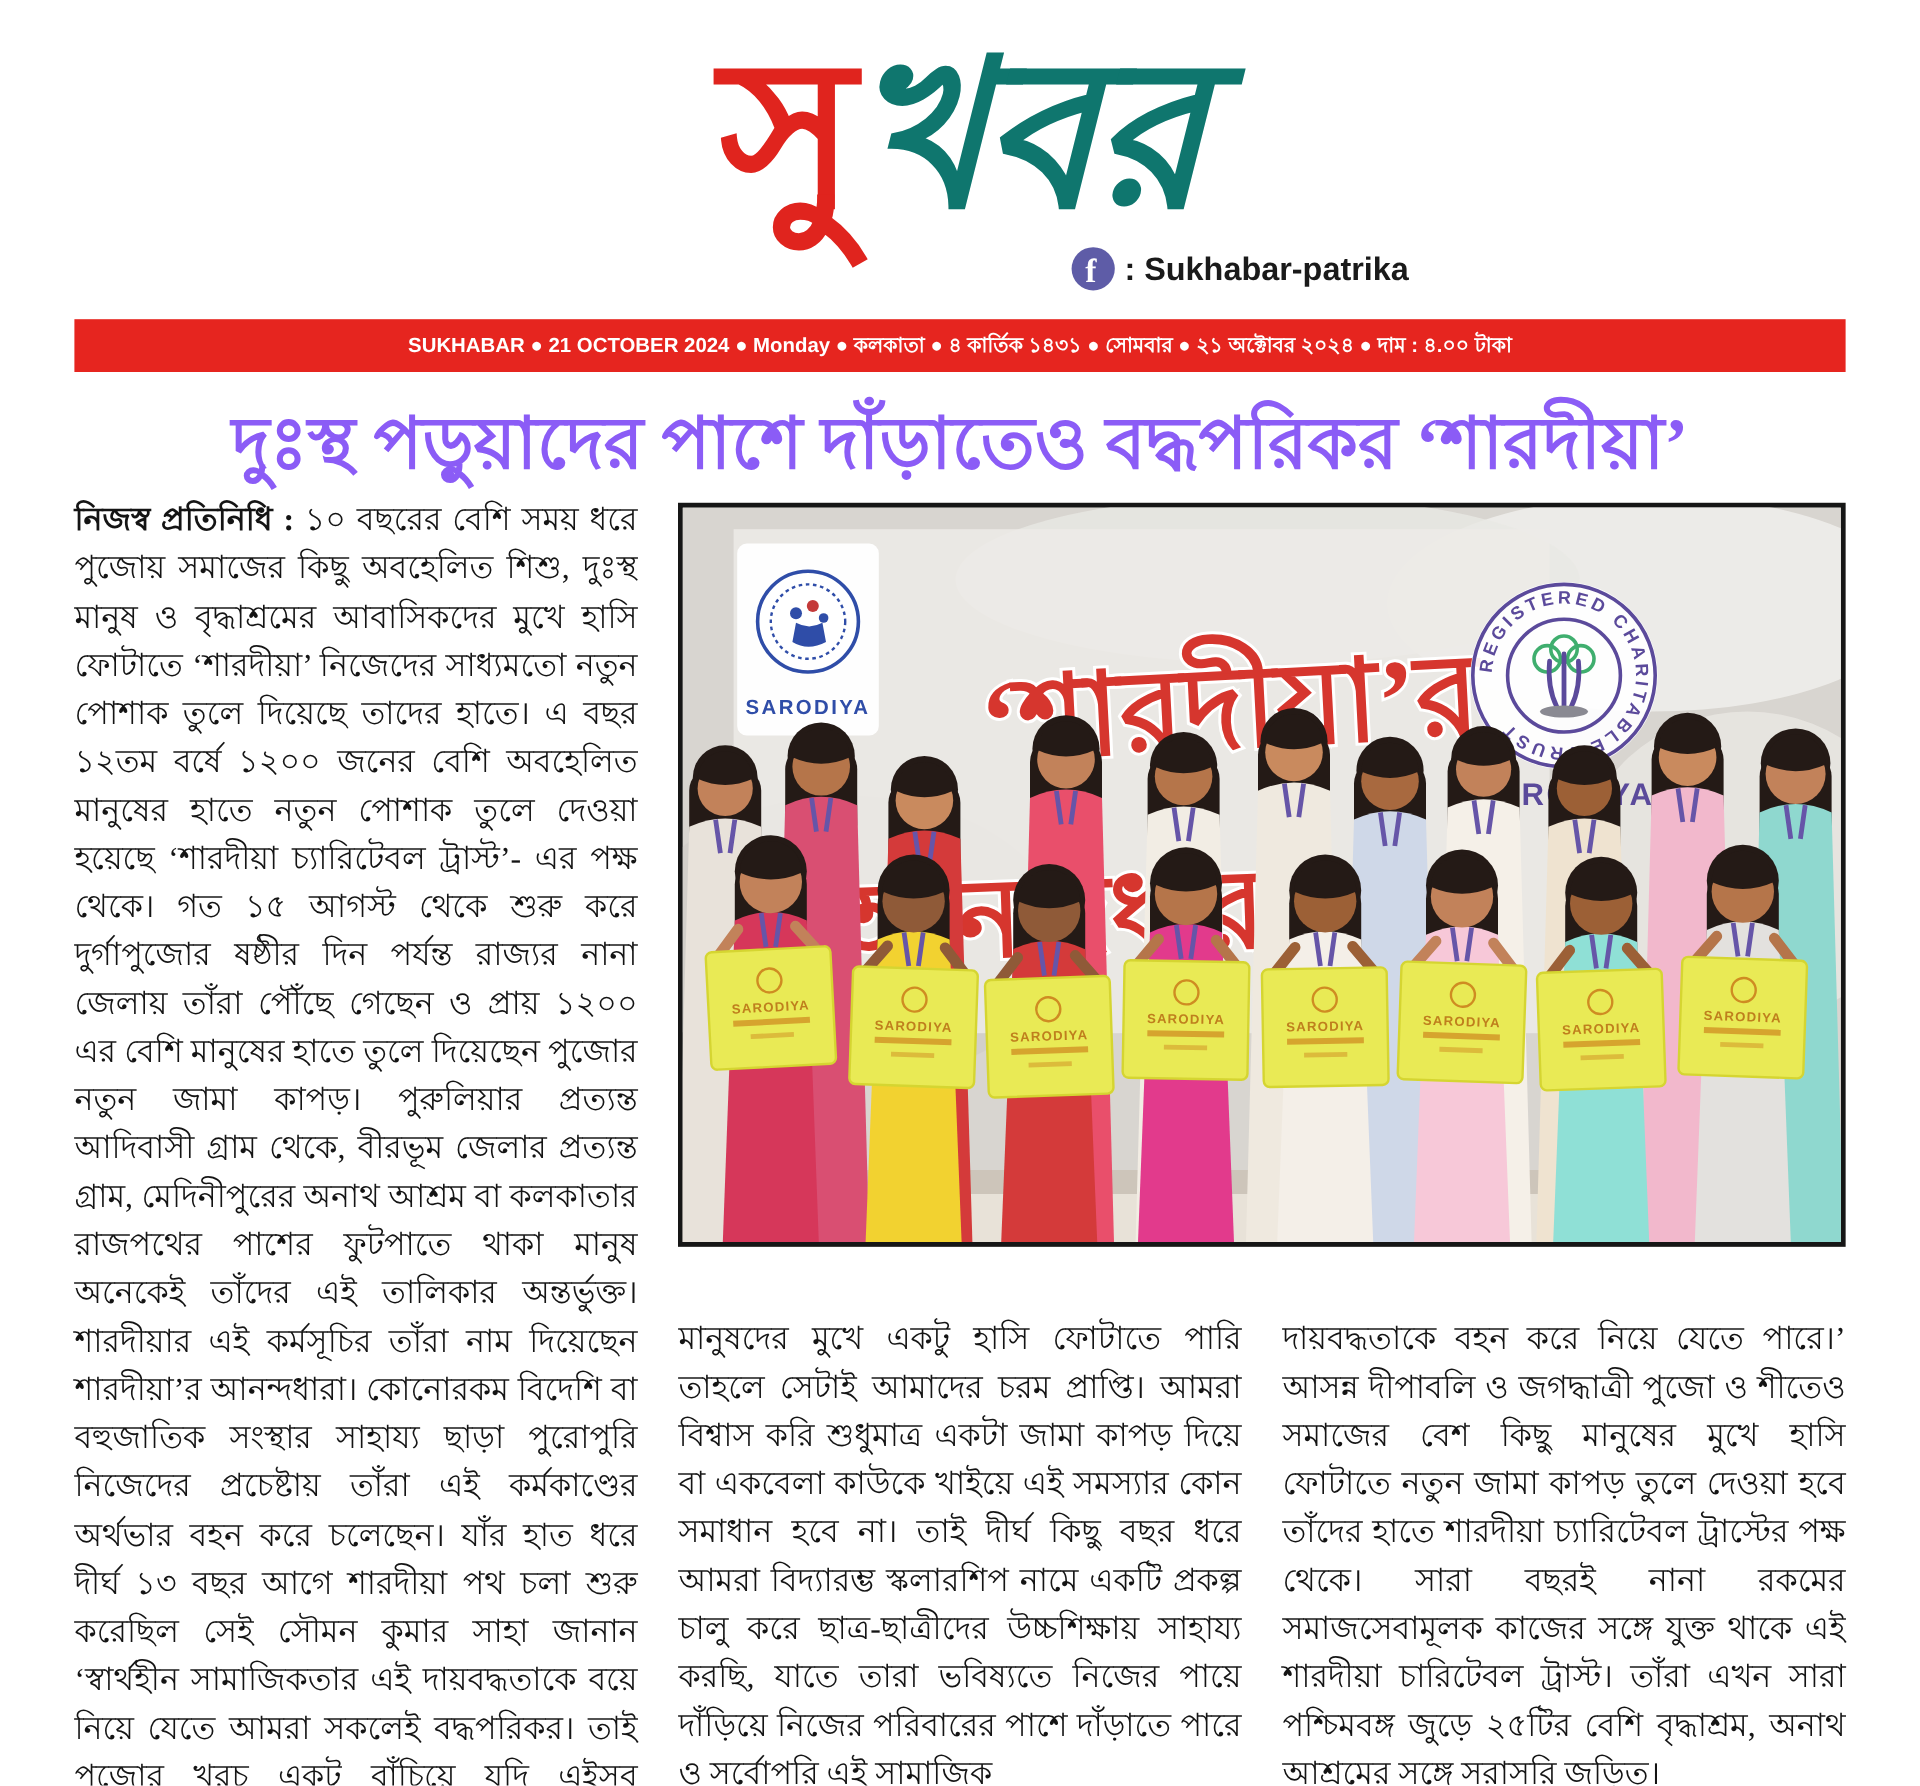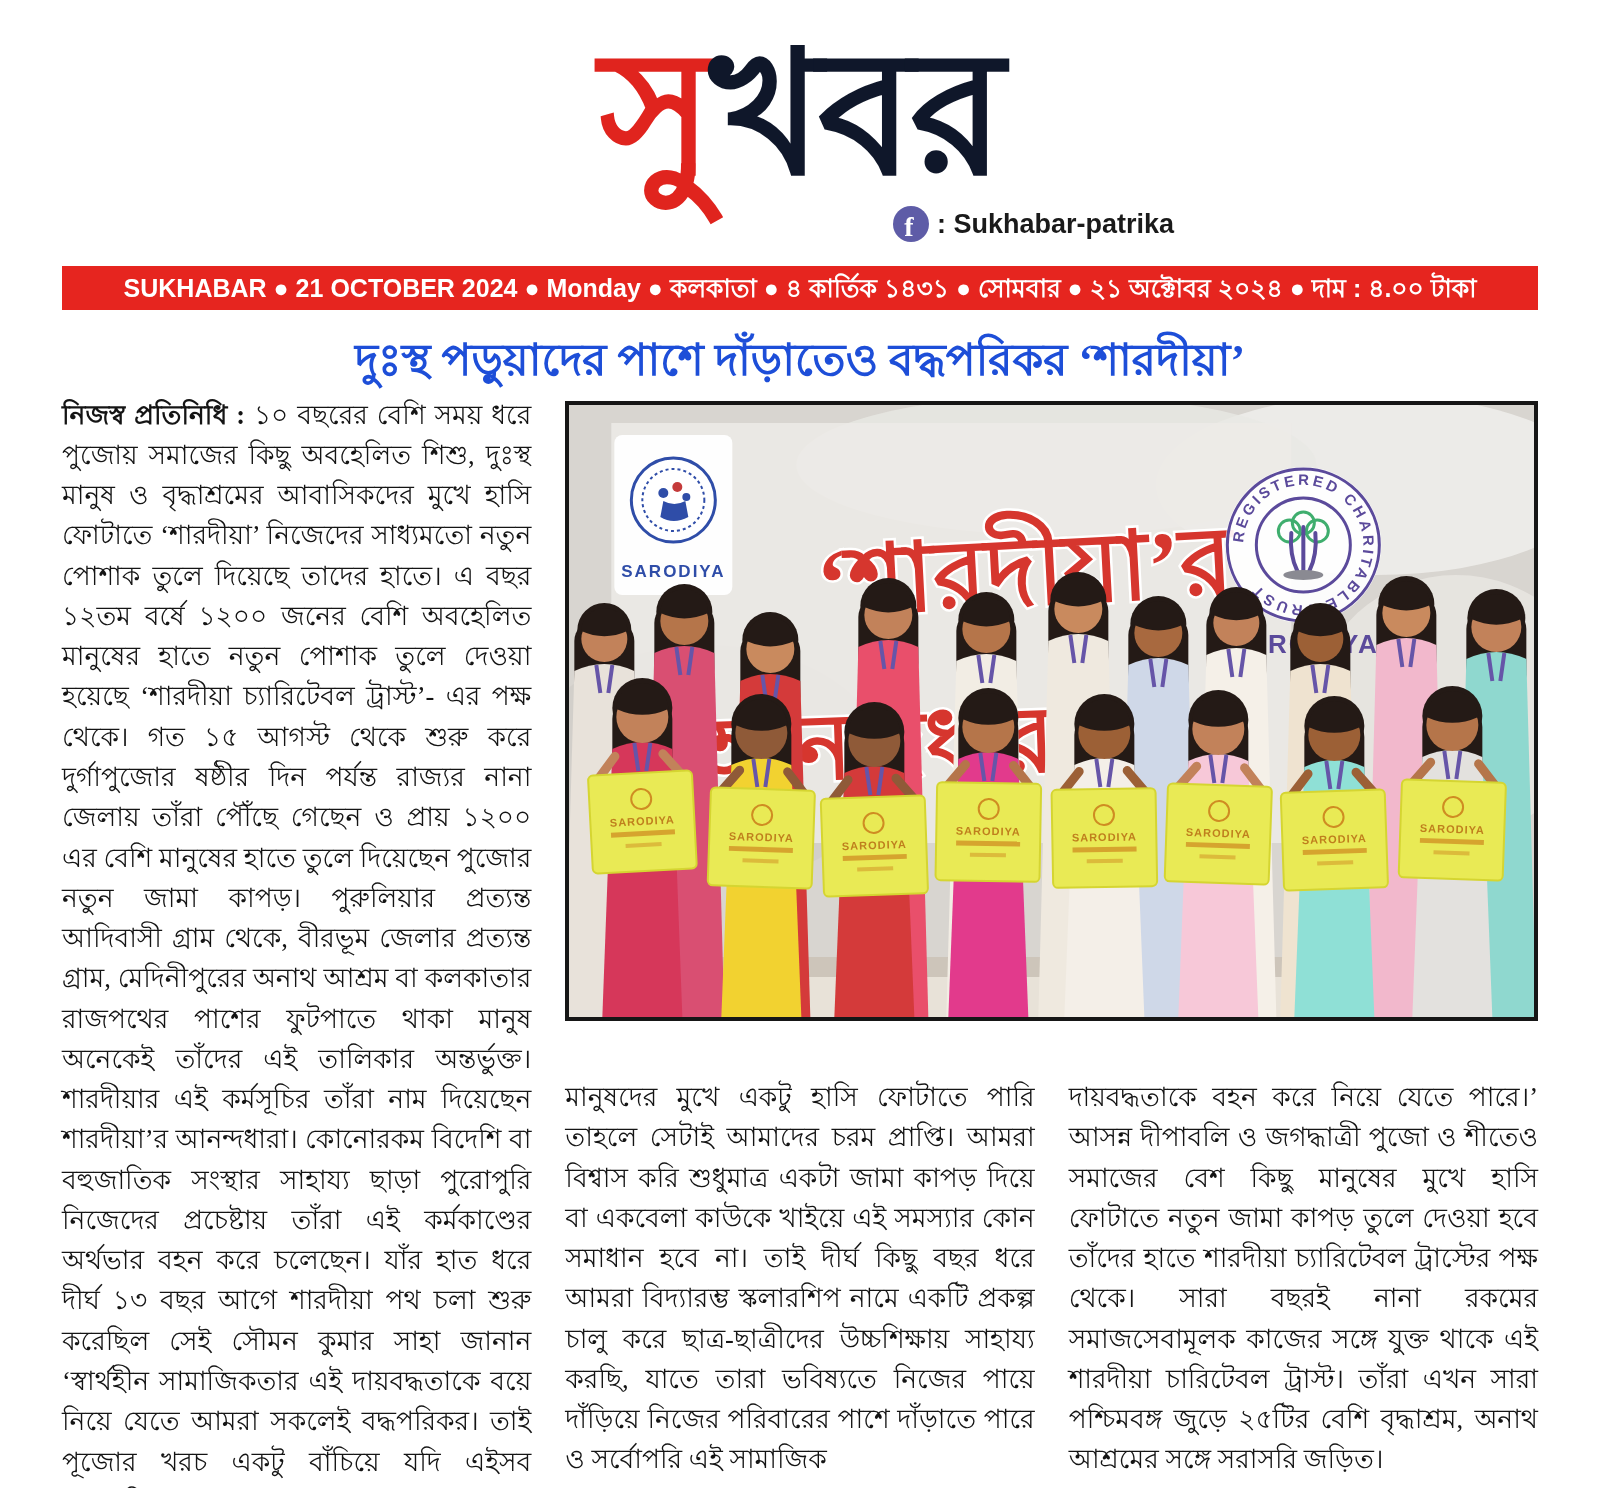--- a/index.html
+++ b/index.html
@@ -1,31 +1,31 @@
 <!DOCTYPE html>
 <html><head>
 <meta charset="utf-8">
 <style>
   html,body{margin:0;padding:0;background:#ffffff;}
   body{width:1600px;height:1488px;box-sizing:border-box;padding:8px 62px 0;
        font-family:"Liberation Serif","DejaVu Serif",serif;color:#141414;overflow:hidden;}
   .masthead{position:relative;text-align:center;height:252px;}
   .logo{margin:0;font-size:172px;line-height:1.25;font-weight:700;letter-spacing:-4px;}
   .logo .red{color:#e0241e;}
-  .logo .blk{color:#0f172a;}
+  .logo .blk{color:#0f766e;font-style:italic;}
   .fb-row{position:absolute;left:56.3%;top:198px;display:flex;align-items:center;gap:8px;
           font-family:"Liberation Sans","DejaVu Sans",sans-serif;font-weight:700;font-size:27px;color:#1a1a1a;}
   .fb-icon{width:36px;height:36px;border-radius:50%;background:#5e5ca7;display:inline-flex;
            align-items:center;justify-content:center;color:#fff;
            font-family:"Liberation Serif",serif;font-weight:700;font-size:28px;line-height:1;}
   .fb-icon span{position:relative;top:3px;left:-2px;}
   .datebar{margin-top:6px;background:#e6251f;color:#ffffff;height:44px;line-height:44px;
-           text-align:center;font-weight:700;font-size:25px;
+           text-align:center;font-weight:700;font-size:17px;
            font-family:"Liberation Sans","DejaVu Sans",sans-serif;}
-  .headline{margin:26px 0 6px;text-align:center;font-size:44px;font-weight:700;color:#1d4ed8;
+  .headline{margin:26px 0 6px;text-align:center;font-size:60px;font-weight:700;color:#8b5cf6;
             letter-spacing:0px;line-height:1.15;}
   .article{display:grid;grid-template-columns:repeat(3,1fr);column-gap:34px;row-gap:14px;margin-top:8px;}
   .col{font-size:26.5px;line-height:1.52;text-align:justify;}
   .byline{font-weight:700;margin-top:21px;}
   .col-left{grid-column:1;grid-row:1/3;}
   .photo-frame{grid-column:2/4;grid-row:1;height:612px;margin:6px 0 0;border:4px solid #161616;
                background:#dcd9d4;}
   .photo-frame svg{display:block;width:100%;height:100%;}
   .col-mid{grid-column:2;grid-row:2;}
   .col-right{grid-column:3;grid-row:2;}

